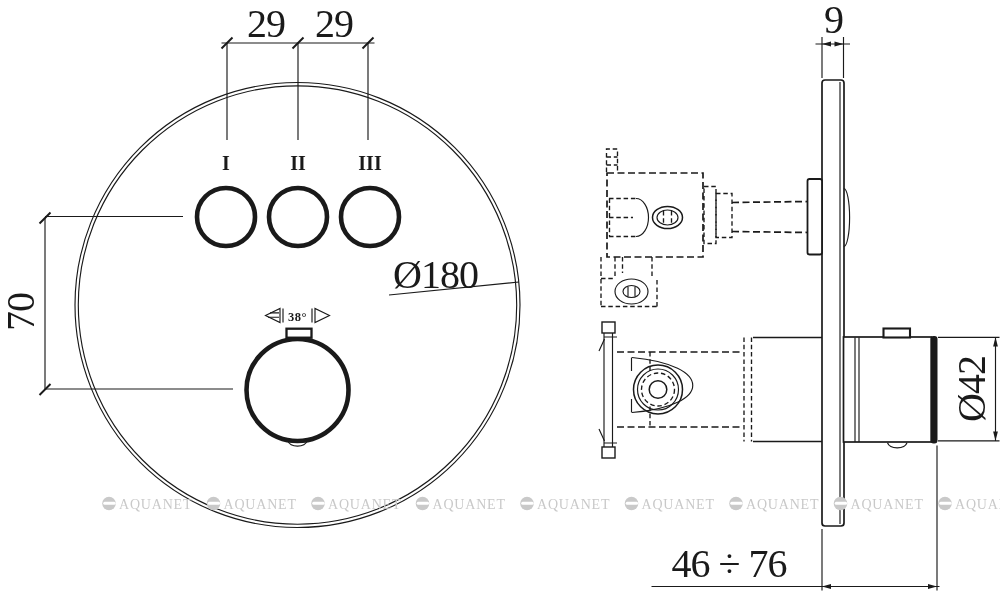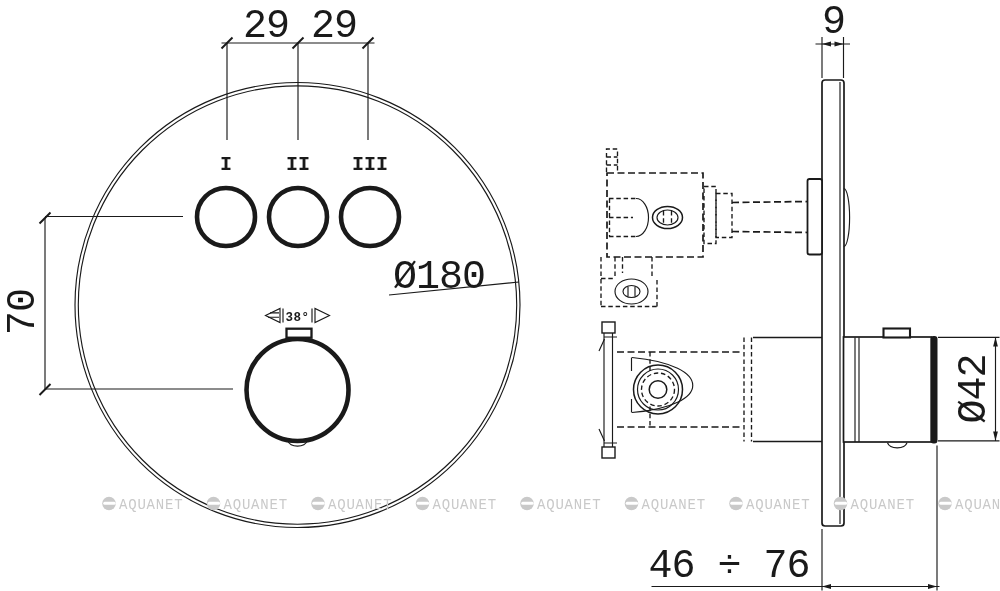--- a/index.html
+++ b/index.html
@@ -1,17 +1,17 @@
 <!DOCTYPE html>
 <html><head>
 <meta charset="utf-8">
 <style>
   html,body{margin:0;padding:0;background:#ffffff;}
   .stage{position:relative;width:1000px;height:591px;background:#ffffff;overflow:hidden;
-         font-family:Liberation Mono, monospace;}
+         font-family:Liberation Serif, serif;}
   svg{display:block;}
   .ln{stroke:#1a1a1a;fill:none;stroke-width:1.15;}
   .ln2{stroke:#1a1a1a;fill:none;stroke-width:1.5;}
   .thick{stroke:#1a1a1a;fill:none;stroke-width:4.6;}
   .tick{stroke:#1a1a1a;stroke-width:1.9;}
   .dash{stroke:#1a1a1a;fill:none;stroke-width:1.7;stroke-dasharray:7 3.5;}
   .dash2{stroke:#1a1a1a;fill:none;stroke-width:1.35;stroke-dasharray:4.5 2.8;}
   .fillb{fill:#1a1a1a;stroke:none;}
   .white{fill:#ffffff;}
   text{fill:#1a1a1a;}

